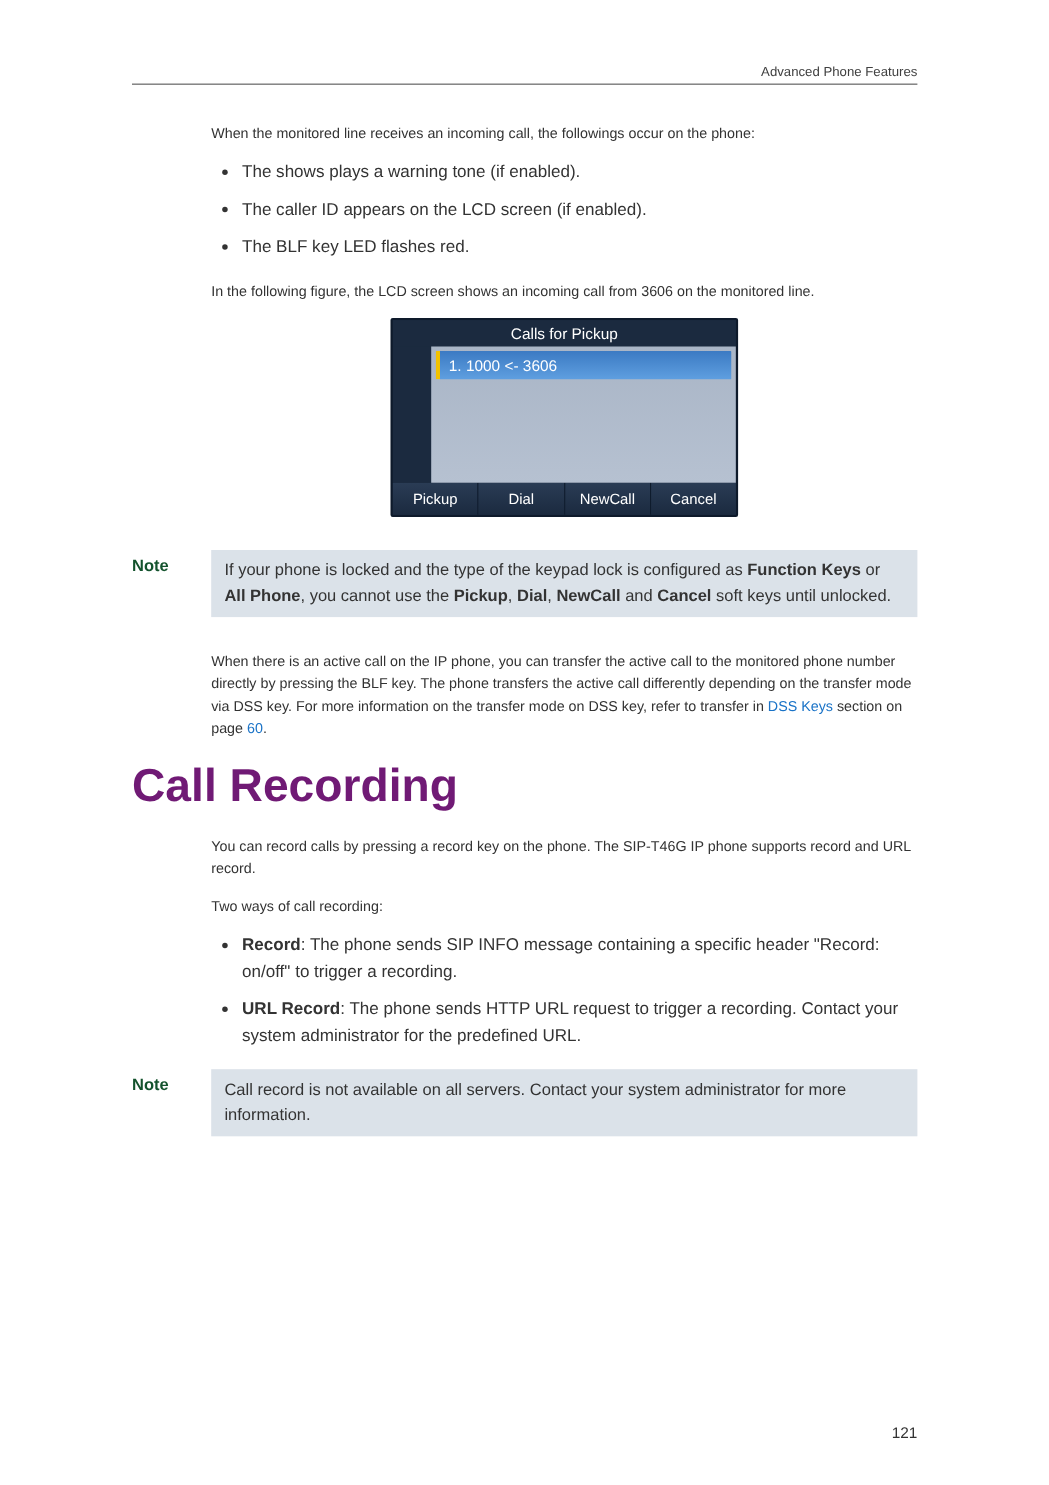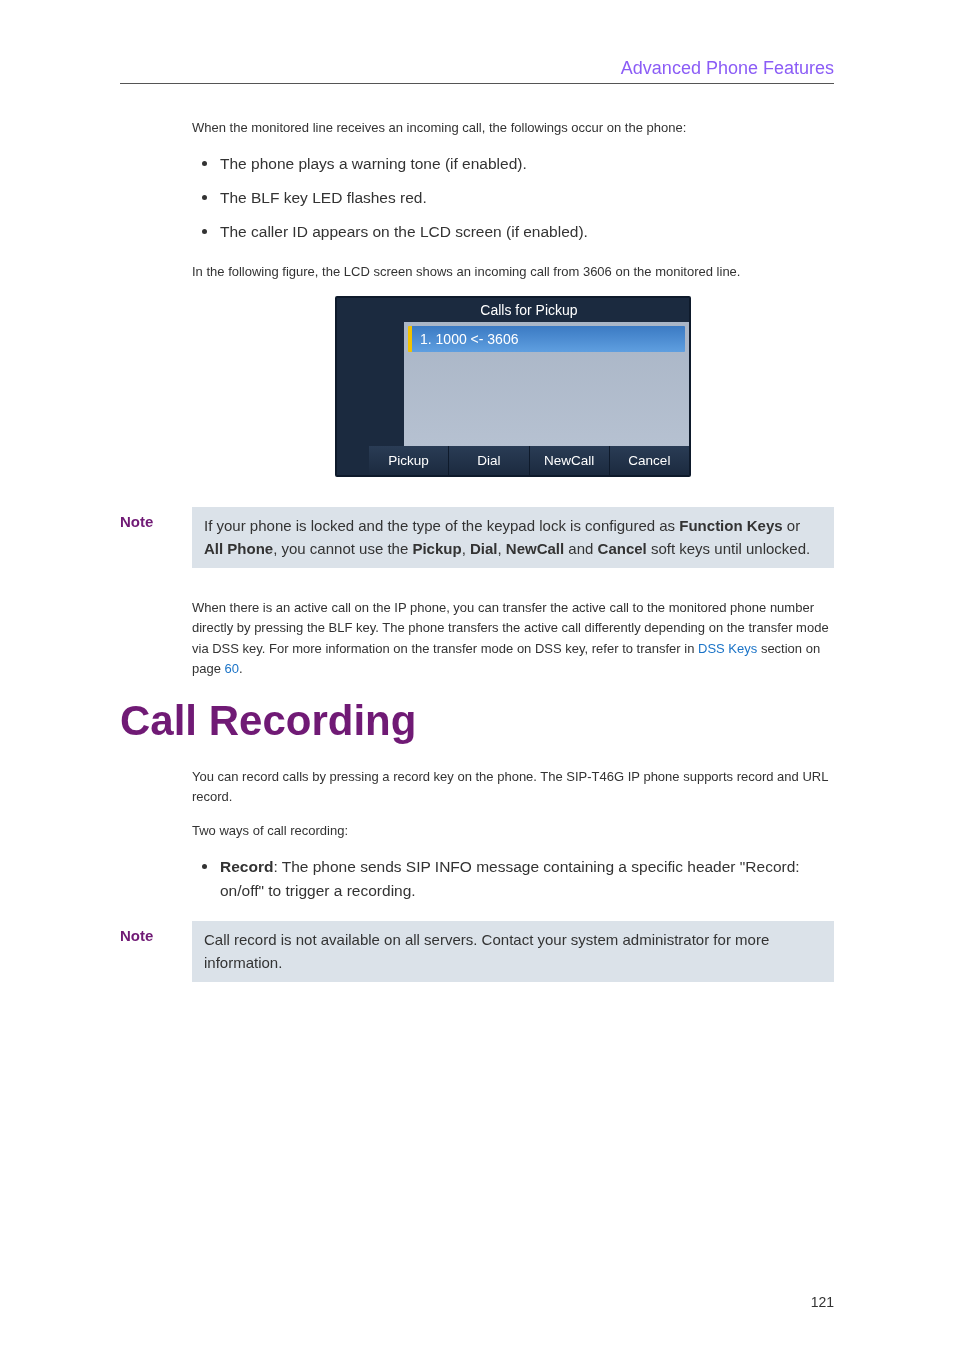--- a/index.html
+++ b/index.html
@@ -1,56 +1,56 @@
 <!DOCTYPE html>
 <html><head>
 <meta charset="utf-8">
 <style>
   * { box-sizing: border-box; margin: 0; padding: 0; }
   html, body { width: 954px; background: #fff; font-family: "Segoe UI", "Helvetica Neue", Arial, sans-serif; color: #3a3a3a; }
   .page { width: 954px; min-height: 1350px; padding: 58px 120px 40px 120px; position: relative; }
   .header-line { border-bottom: 1px solid #555; padding-bottom: 4px; margin-bottom: 34px; }
-  .header-text { text-align: right; font-size: 18px; color: #8b5cf6; }
+  .header-text { text-align: right; font-size: 12px; color: #404040; }
   .content-indent { margin-left: 72px; }
   p.body { font-size: 13px; line-height: 1.55; margin-bottom: 14px; color: #333; }
   ul.bullets { list-style: none; margin: 0 0 18px 0; padding: 0; }
   ul.bullets li { position: relative; padding-left: 28px; font-size: 15.5px; line-height: 1.55; margin-bottom: 10px; color: #333; }
   ul.bullets li::before { content: ""; position: absolute; left: 10px; top: 9px; width: 5px; height: 5px; background: #333; border-radius: 50%; }
   .lcd-wrap { display: flex; justify-content: center; margin: 10px 0 30px 0; }
-  .lcd { width: 356px; background: #1b2a3f; border: 2px solid #0e1a2b; border-radius: 2px; overflow: hidden; padding-left: 32px; }
+  .lcd { width: 316px; background: #1b2a3f; border: 2px solid #0e1a2b; border-radius: 2px; overflow: hidden; }
   .lcd-title { color: #fff; text-align: center; font-size: 14px; padding: 4px 0 4px 0; background: #1b2a3f; }
   .lcd-body { background: linear-gradient(#a9b5c6,#b6c1d1); padding: 4px; margin-left: 35px; }
   .lcd-item { background: linear-gradient(#3b7ac3,#5f9fe0); border-left: 4px solid #f2c200; color: #fff; font-size: 14px; padding: 5px 8px; border-radius: 1px; margin-bottom: 2px; }
   .lcd-empty { height: 88px; }
   .lcd-soft { display: flex; background: #1b2a3f; }
   .lcd-soft div { flex: 1; text-align: center; color: #fff; font-size: 13.5px; padding: 7px 0; border-right: 1px solid #0e1a2b; background: linear-gradient(#2a3c55,#1b2a3f); }
   .lcd-soft div:last-child { border-right: none; }
   .note-row { display: flex; align-items: flex-start; margin: 0 0 30px 0; }
-  .note-label { width: 72px; flex: none; font-weight: 600; color: #701a75; font-size: 15px; padding-top: 6px; }
+  .note-label { width: 72px; flex: none; font-weight: 600; color: #14532d; font-size: 15px; padding-top: 6px; }
   .note-box { flex: 1; background: #dbe2e9; padding: 8px 12px; font-size: 15px; line-height: 1.5; color: #333; }
   .note-box b { font-weight: 700; color: #333; }
   a.link { color: #1a73c7; text-decoration: none; }
   h1.section { font-size: 42px; font-weight: 600; color: #701a75; margin: 18px 0 22px 0; }
   .page-num { position: absolute; bottom: 40px; right: 120px; font-size: 14px; color: #333; }
 </style>
 </head>
 <body>
 
 <div class="page">
 
   <div class="header-line">
     <div class="header-text">Advanced Phone Features</div>
   </div>
 
   <div class="content-indent">
     <p class="body">When the monitored line receives an incoming call, the followings occur on the phone:</p>
     <ul class="bullets">
-      <li>The phone plays a warning tone (if enabled).</li>
+      <li>The shows plays a warning tone (if enabled).</li>
+      <li>The caller ID appears on the LCD screen (if enabled).</li>
       <li>The BLF key LED flashes red.</li>
-      <li>The caller ID appears on the LCD screen (if enabled).</li>
     </ul>
     <p class="body">In the following figure, the LCD screen shows an incoming call from 3606 on the monitored line.</p>
 
     <div class="lcd-wrap">
       <div class="lcd">
         <div class="lcd-title">Calls for Pickup</div>
         <div class="lcd-body">
           <div class="lcd-item">1. 1000 &lt;- 3606</div>
           <div class="lcd-empty"></div>
         </div>
@@ -79,20 +79,23 @@
 
   <h1 class="section">Call Recording</h1>
 
   <div class="content-indent">
     <p class="body">You can record calls by pressing a record key on the phone. The SIP-T46G IP phone supports record and URL record.</p>
     <p class="body">Two ways of call recording:</p>
     <ul class="bullets">
       <li>
         <b>Record</b><span>: The phone sends SIP INFO message containing a specific header "Record: on/off" to trigger a recording.</span>
       </li>
+      <li>
+        <b>URL Record</b><span>: The phone sends HTTP URL request to trigger a recording. Contact your system administrator for the predefined URL.</span>
+      </li>
     </ul>
   </div>
 
   <div class="note-row">
     <div class="note-label">Note</div>
     <div class="note-box">Call record is not available on all servers. Contact your system administrator for more information.</div>
   </div>
 
   <div class="page-num">121</div>
 </div>

